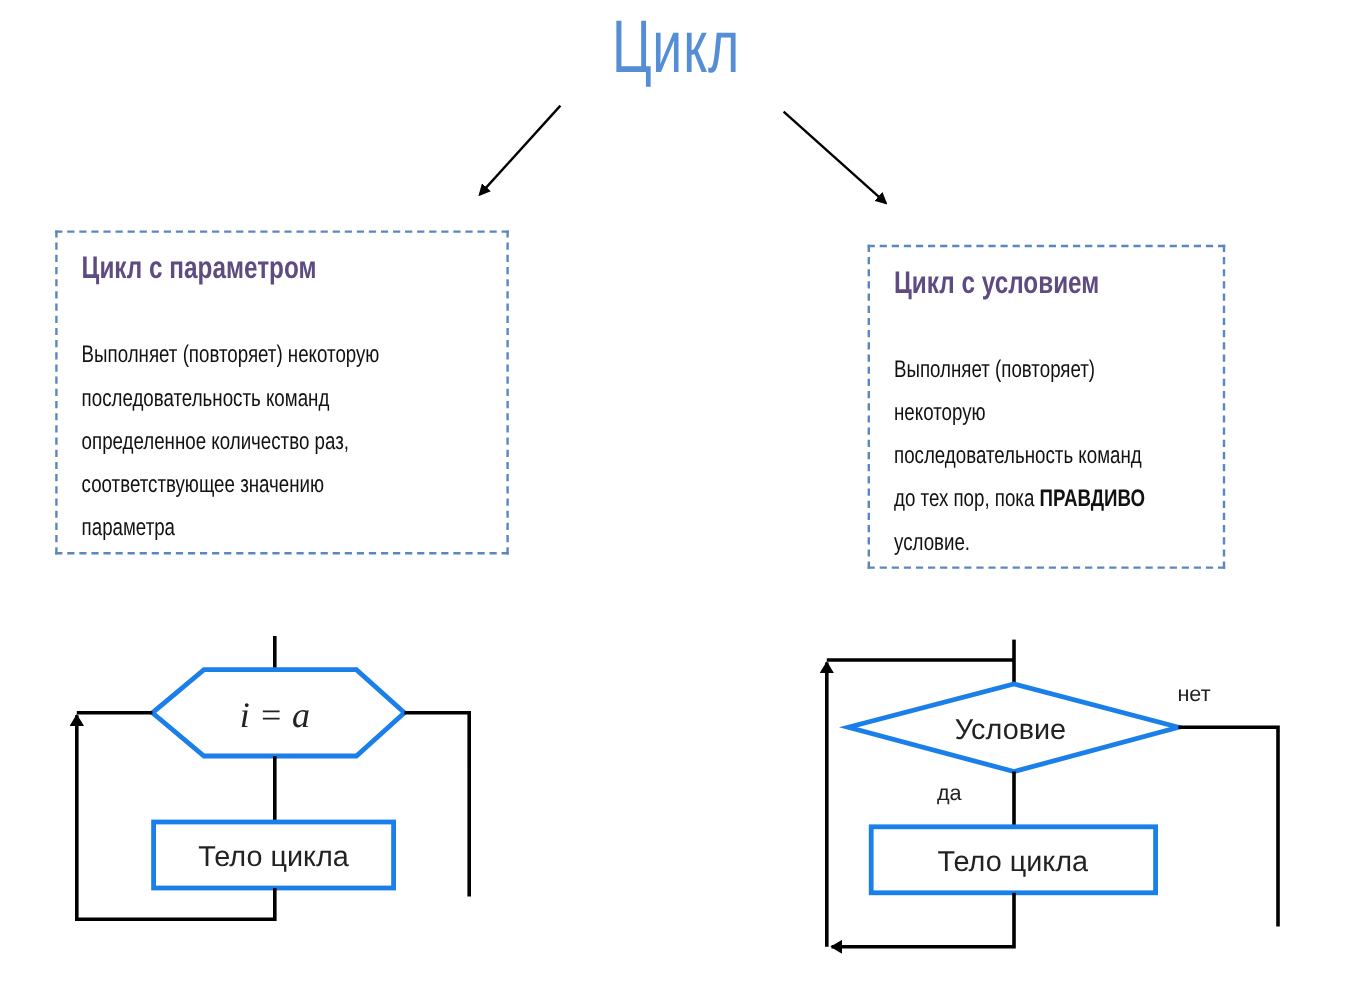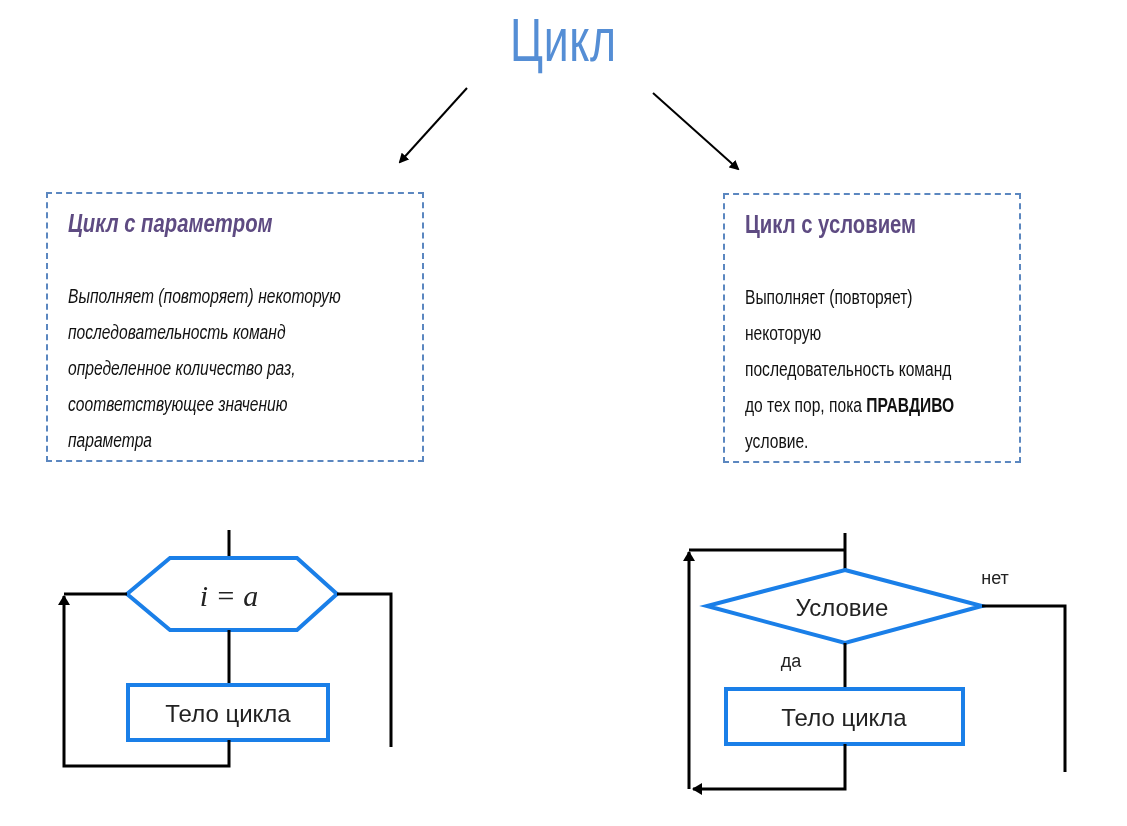--- a/index.html
+++ b/index.html
@@ -1,21 +1,21 @@
 <!DOCTYPE html>
 <html><head>
 <meta charset="utf-8">
 <style>
   html, body { margin: 0; padding: 0; background: #ffffff; }
   body { width: 1127px; height: 826px; position: relative; overflow: hidden; font-family: "Liberation Sans", sans-serif; }
   .title { position: absolute; left: 0; width: 1127px; top: 4px; text-align: center; font-family: "Liberation Sans", sans-serif; font-size: 62px; color: #558ed5; transform: scaleX(0.72); transform-origin: 563px 0; letter-spacing: 1px; }
   .arrows { position: absolute; left: 0; top: 0; }
   .box { position: absolute; border: 2px dashed #5b87c0; box-sizing: border-box; }
-  .box-left { left: 46px; top: 192px; width: 378px; height: 270px; font-style: italic; }
-  .box-right { left: 723px; top: 193px; width: 298px; height: 270px; }
+  .box-left { left: 46px; top: 192px; width: 378px; height: 270px; }
+  .box-right { left: 723px; top: 204px; width: 298px; height: 270px; }
   .box-title { position: absolute; left: 20px; top: 14px; font-family: "Liberation Sans", sans-serif; font-weight: bold; font-size: 26px; color: #5e4b82; white-space: nowrap; transform: scaleX(0.78); transform-origin: 0 0; }
   .box-body { position: absolute; left: 20px; top: 84px; font-family: "Liberation Sans", sans-serif; font-size: 20px; color: #111; line-height: 36px; transform: scaleX(0.78); transform-origin: 0 0; white-space: nowrap; }
   .box-body .line { display: block; }
   .box-body b { font-weight: bold; }
   .flow { position: absolute; left: 0; top: 0; }
 </style>
 </head>
 <body>
 
 <div class="title">Цикл</div>

